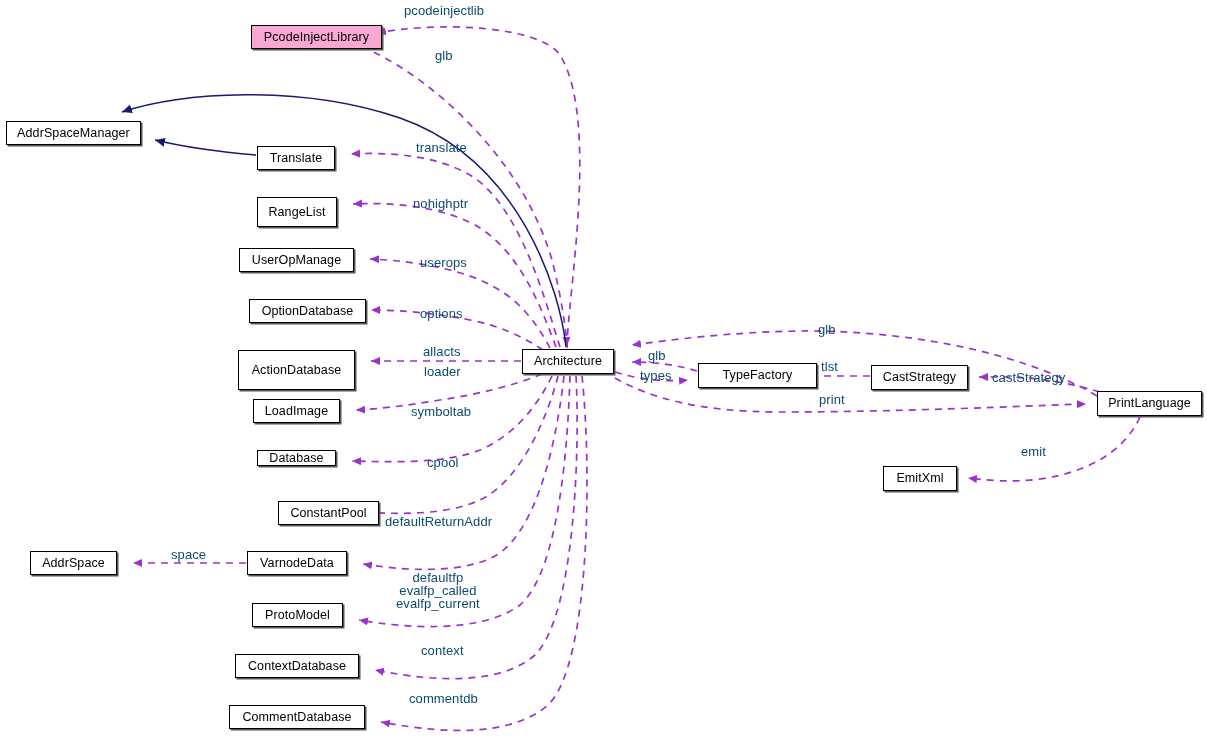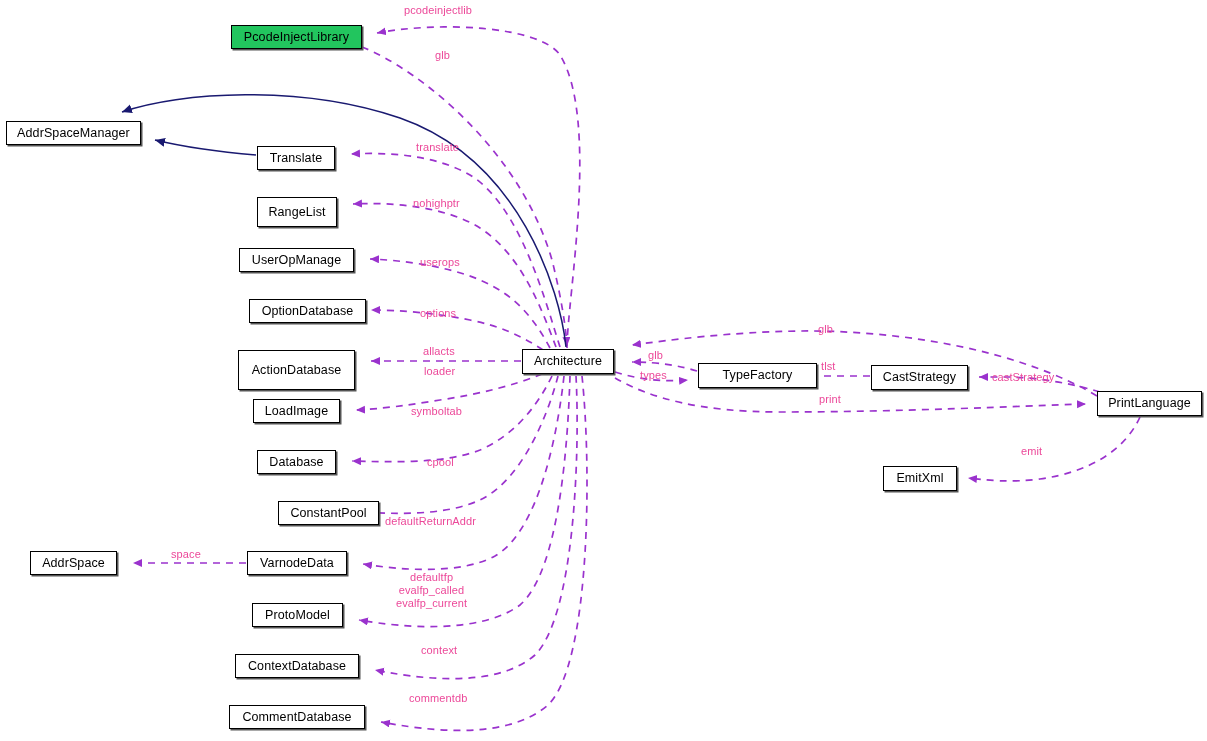--- a/index.html
+++ b/index.html
@@ -33,26 +33,27 @@
     font-size: 12.5px;
     line-height: 1;
     display: flex;
     align-items: center;
     justify-content: center;
     white-space: nowrap;
     letter-spacing: 0.1px;
     box-shadow: 1.5px 1.5px 0 0 #555555;
   }
   .node.highlight {
-    background: #22c55e;
+    background: #f9a8d4;
+    margin-left: 20px;
   }
   .edge-label {
     position: absolute;
-    font-size: 11px;
-    color: #ec4899;
+    font-size: 13px;
+    color: #0c4a6e;
     line-height: 13px;
     white-space: pre;
     text-align: center;
     letter-spacing: 0.1px;
   }
 </style>
 </head>
 <body>
 
 <div id="canvas">
@@ -142,21 +143,21 @@
   </div>
   <div class="node" style="left:238px; top:350px; width:117px; height:40px;">
     <span>ActionDatabase</span>
   </div>
   <div class="node" style="left:522px; top:349px; width:92px; height:25px;">
     <span>Architecture</span>
   </div>
   <div class="node" style="left:253px; top:399px; width:87px; height:24px;">
     <span>LoadImage</span>
   </div>
-  <div class="node" style="left:257px; top:450px; width:79px; height:24px;">
+  <div class="node" style="left:257px; top:450px; width:79px; height:16px;">
     <span>Database</span>
   </div>
   <div class="node" style="left:246px; top:501px; width:101px; height:24px;margin-left:32px;">
     <span>ConstantPool</span>
   </div>
   <div class="node" style="left:30px; top:551px; width:87px; height:24px;">
     <span>AddrSpace</span>
   </div>
   <div class="node" style="left:247px; top:551px; width:100px; height:24px;">
     <span>VarnodeData</span>

